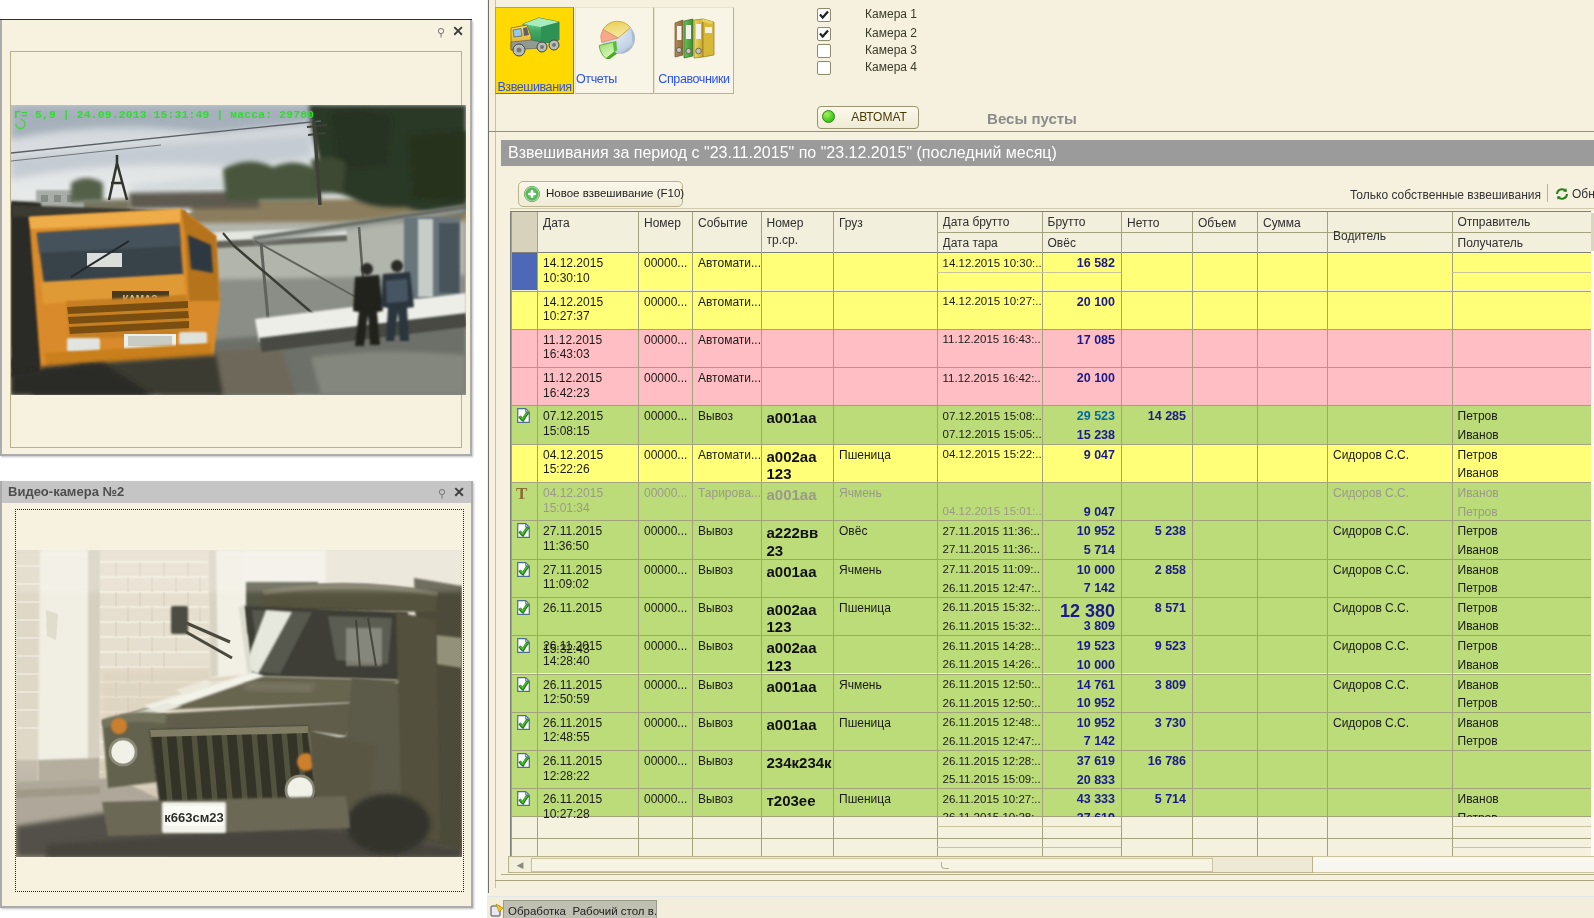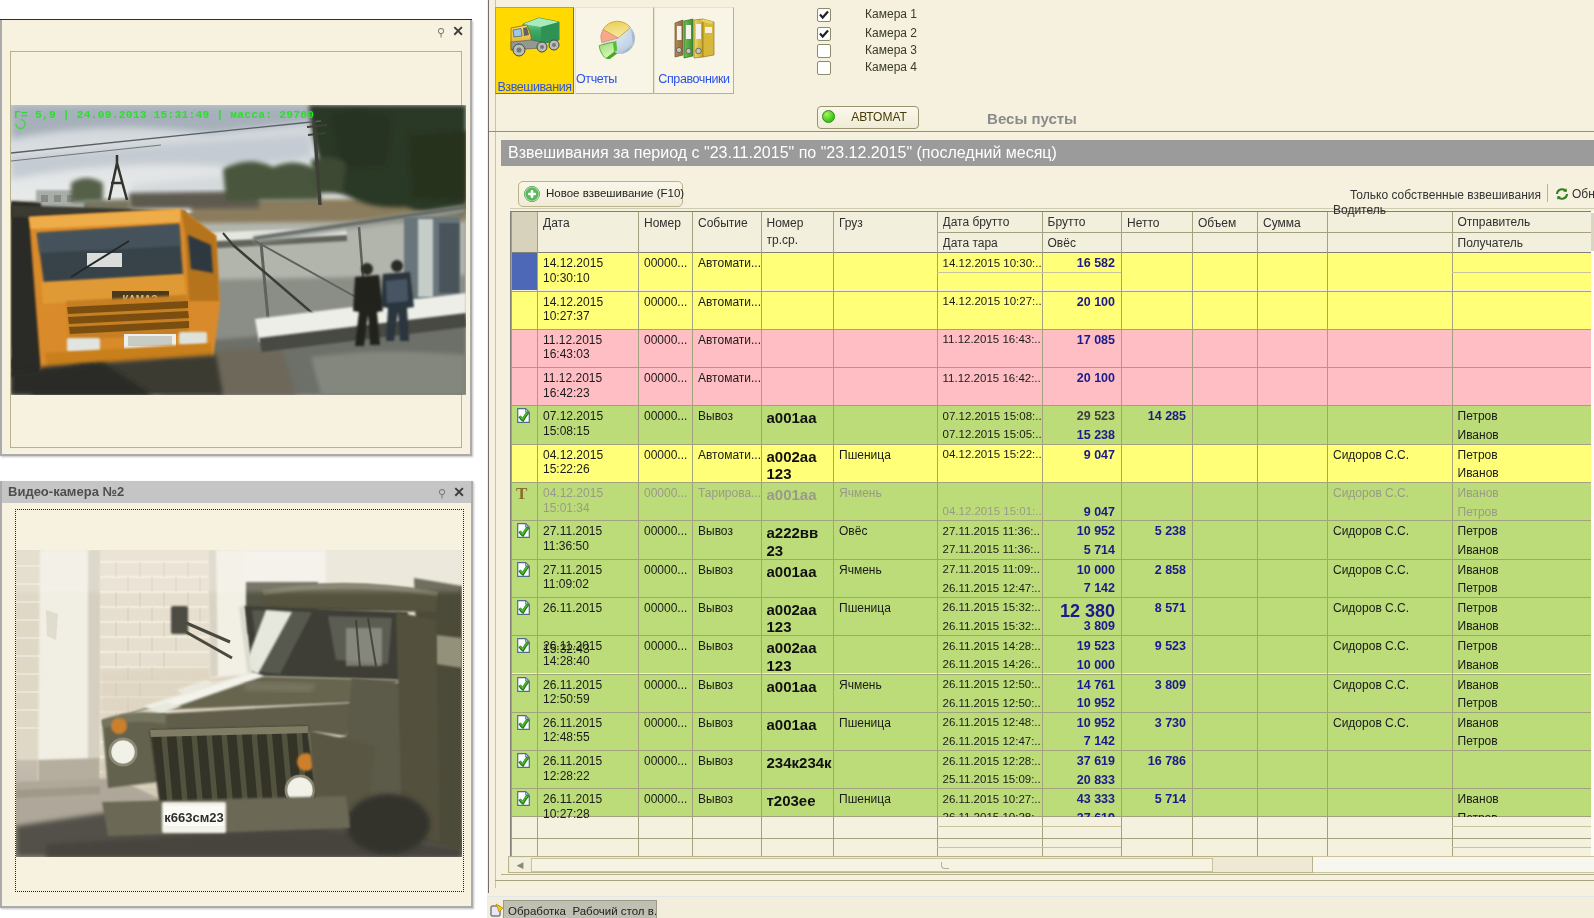--- a/index.html
+++ b/index.html
@@ -461,21 +461,21 @@
         <div class="abs" style="left:23px;top:211px;width:1084px;height:1px;background:#80807A;"></div>
         <div class="abs" style="left:449.5px;top:231.5px;width:657.5px;height:1px;background:#A2A37E;"></div>
         <div class="cell" style="left:56px;top:215px;width:130px;font-size:12px;color:#2F2F2F;white-space:normal;line-height:17px;">Дата</div>
         <div class="cell" style="left:157px;top:215px;width:130px;font-size:12px;color:#2F2F2F;white-space:normal;line-height:17px;">Номер</div>
         <div class="cell" style="left:211px;top:215px;width:130px;font-size:12px;color:#2F2F2F;white-space:normal;line-height:17px;">Событие</div>
         <div class="cell" style="left:279.5px;top:215px;width:130px;font-size:12px;color:#2F2F2F;white-space:normal;line-height:17px;">Номер<br>тр.ср.</div>
         <div class="cell" style="left:352px;top:215px;width:130px;font-size:12px;color:#2F2F2F;white-space:normal;line-height:17px;">Груз</div>
         <div class="cell" style="left:640px;top:215px;width:130px;font-size:12px;color:#2F2F2F;white-space:normal;line-height:17px;">Нетто</div>
         <div class="cell" style="left:711px;top:215px;width:130px;font-size:12px;color:#2F2F2F;white-space:normal;line-height:17px;">Объем</div>
         <div class="cell" style="left:776px;top:215px;width:130px;font-size:12px;color:#2F2F2F;white-space:normal;line-height:17px;">Сумма</div>
-        <div class="cell" style="left:846px;top:202px;width:130px;font-size:12px;color:#2F2F2F;white-space:normal;line-height:17px;">Водитель</div>
+        <div class="cell" style="left:846px;top:228px;width:130px;font-size:12px;color:#2F2F2F;white-space:normal;line-height:17px;">Водитель</div>
         <div class="cell" style="left:455.5px;top:215px;width:100px;font-size:12px;color:#2F2F2F;">Дата брутто</div>
         <div class="cell" style="left:455.5px;top:235.5px;width:100px;font-size:12px;color:#2F2F2F;">Дата тара</div>
         <div class="cell" style="left:560.5px;top:215px;width:70px;font-size:12px;color:#2F2F2F;">Брутто</div>
         <div class="cell" style="left:560.5px;top:235.5px;width:70px;font-size:12px;color:#2F2F2F;">Овёс</div>
         <div class="cell" style="left:970.5px;top:215px;width:120px;font-size:12px;color:#2F2F2F;">Отправитель</div>
         <div class="cell" style="left:970.5px;top:235.5px;width:120px;font-size:12px;color:#2F2F2F;">Получатель</div>
         <div class="cell" style="left:56px;top:256.2px;width:95px;font-size:12px;color:#1A1A1A;">14.12.2015</div>
         <div class="cell" style="left:56px;top:270.7px;width:95px;font-size:12px;color:#1A1A1A;">10:30:10</div>
         <div class="cell" style="left:157px;top:256.2px;width:48px;font-size:12px;color:#1A1A1A;">00000...</div>
         <div class="cell" style="left:211px;top:256.2px;width:64px;font-size:12px;color:#1A1A1A;">Автомати...</div>
@@ -499,21 +499,21 @@
         <div class="cell" style="left:211px;top:371.09999999999997px;width:64px;font-size:12px;color:#1A1A1A;">Автомати...</div>
         <div class="cell" style="left:455.5px;top:371.59999999999997px;width:98px;font-size:11.5px;color:#1A1A1A;">11.12.2015 16:42:...</div>
         <div class="cell" style="left:558px;top:371.09999999999997px;width:70px;font-size:12.5px;font-weight:bold;color:#1A1A8C;text-align:right;">20 100</div>
         <div class="cell" style="left:56px;top:409.4px;width:95px;font-size:12px;color:#1A1A1A;">07.12.2015</div>
         <div class="cell" style="left:56px;top:423.9px;width:95px;font-size:12px;color:#1A1A1A;">15:08:15</div>
         <div class="cell" style="left:157px;top:409.4px;width:48px;font-size:12px;color:#1A1A1A;">00000...</div>
         <div class="cell" style="left:211px;top:409.4px;width:64px;font-size:12px;color:#1A1A1A;">Вывоз</div>
         <div class="cell" style="left:279.5px;top:409.4px;width:68px;font-size:15px;font-weight:bold;color:#111;">а001аа</div>
         <div class="cell" style="left:455.5px;top:409.9px;width:98px;font-size:11.5px;color:#1A1A1A;">07.12.2015 15:08:...</div>
         <div class="cell" style="left:455.5px;top:428.4px;width:98px;font-size:11.5px;color:#1A1A1A;">07.12.2015 15:05:...</div>
-        <div class="cell" style="left:558px;top:409.4px;width:70px;font-size:12.5px;font-weight:bold;color:#404040;text-align:right;">29 523</div>
+        <div class="cell" style="left:558px;top:409.4px;width:70px;font-size:12.5px;font-weight:bold;color:#0369a1;text-align:right;">29 523</div>
         <div class="cell" style="left:558px;top:427.9px;width:70px;font-size:12.5px;font-weight:bold;color:#1A1A8C;text-align:right;">15 238</div>
         <div class="cell" style="left:637px;top:409.4px;width:62px;font-size:12.5px;font-weight:bold;color:#1A1A8C;text-align:right;">14 285</div>
         <div class="cell" style="left:970.5px;top:409.4px;width:130px;font-size:12px;color:#1A1A1A;">Петров</div>
         <div class="cell" style="left:970.5px;top:427.9px;width:130px;font-size:12px;color:#1A1A1A;">Иванов</div>
         <svg class="abs" style="left:30px;top:408.4px;" width="13" height="15" viewBox="0 0 13 15">
           <path d="M0.7 0.7 L8.6 0.7 L12.3 4.2 L12.3 14.3 L0.7 14.3 Z" fill="#FDFEFF" stroke="#4E6E90" stroke-width="1.2"></path>
           <path d="M8.6 0.7 L8.6 4.2 L12.3 4.2 Z" fill="#C8D8E8" stroke="#4E6E90" stroke-width=".8"></path>
           <path d="M2.6 8.2 C3.6 9.8 4.6 11.4 5.8 12 C7.2 9.4 9.2 6.2 11.2 4.4" fill="none" stroke="#1E7A12" stroke-width="3"></path>
           <path d="M3.2 8.4 C4 9.6 4.8 10.8 5.8 11.3 C7 9 8.8 6.4 10.6 4.8" fill="none" stroke="#4FBE2E" stroke-width="1.4"></path>
         </svg>

